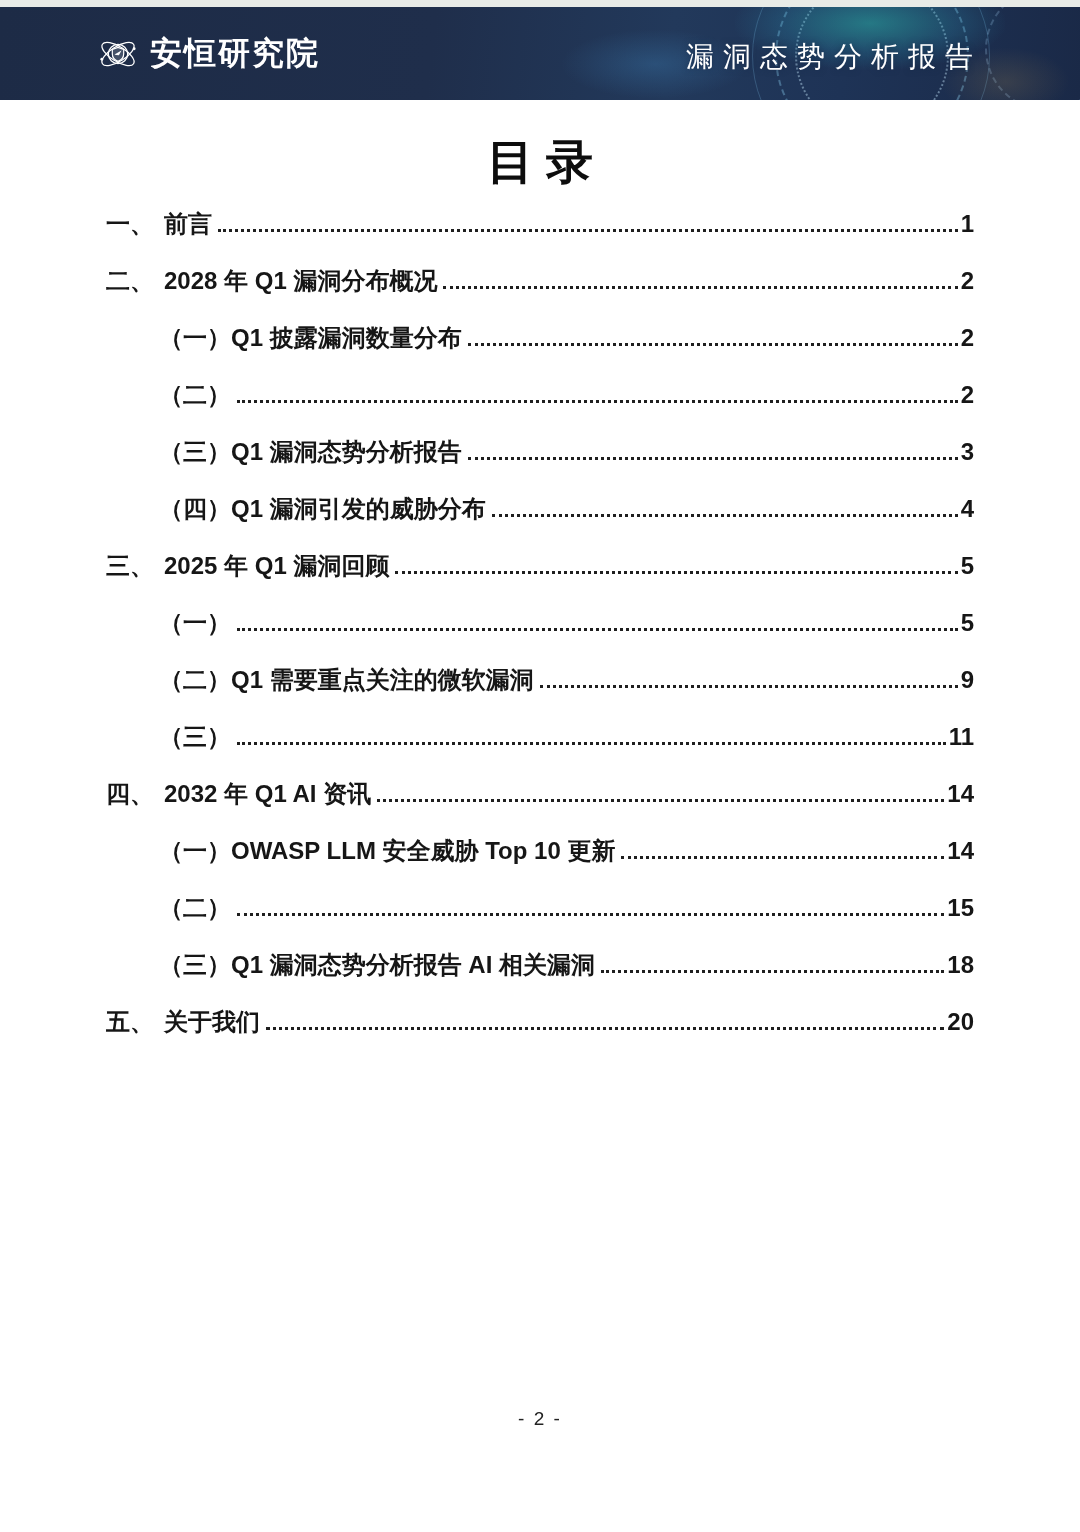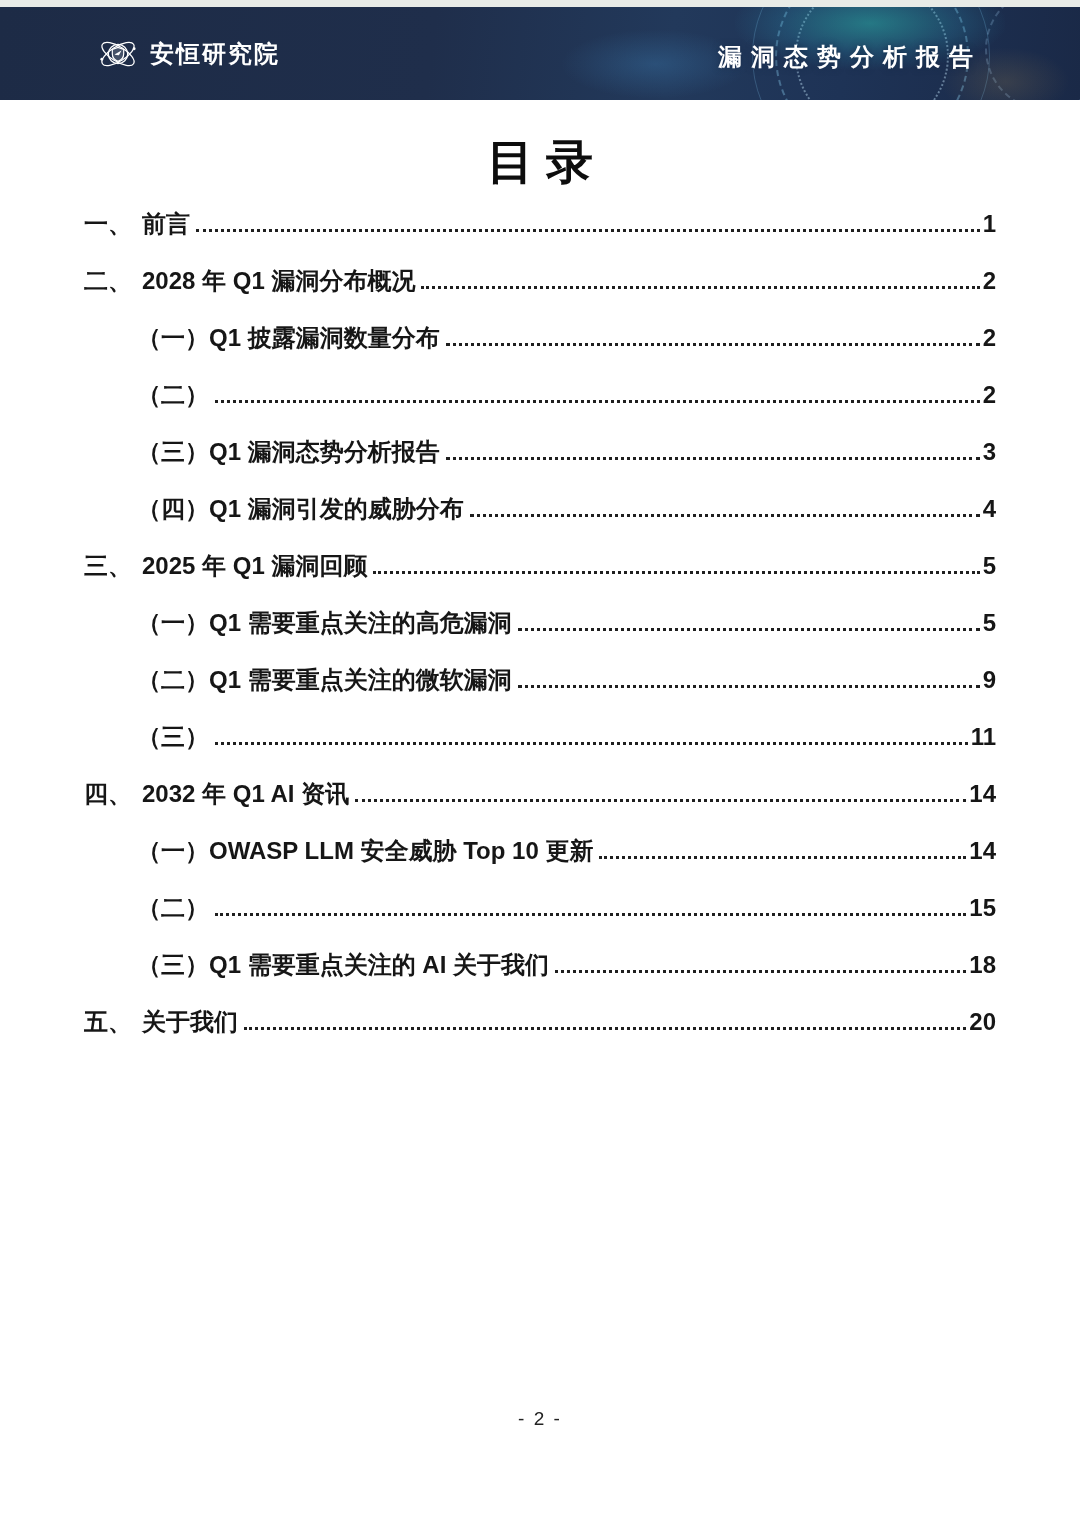--- a/index.html
+++ b/index.html
@@ -35,29 +35,29 @@
   .glow-gold{
     position:absolute;left:940px;top:40px;width:130px;height:70px;
     background:radial-gradient(ellipse at center,rgba(190,150,80,0.18) 0%,rgba(190,150,80,0) 70%);
   }
   .logo{
     position:absolute;left:97px;top:0;height:93px;
     display:flex;align-items:center;gap:11px;
   }
   .logo-icon{width:42px;height:42px;display:block;}
   .logo-text{
-    color:#fff;font-size:24px;font-weight:bold;letter-spacing:2px;white-space:nowrap;
+    color:#fff;font-size:32px;font-weight:bold;letter-spacing:2px;white-space:nowrap;
   }
   .report-title{
     position:absolute;right:98px;top:50%;transform:translateY(-42%);
-    color:#ffffff;font-size:24px;font-weight:bold;letter-spacing:9px;white-space:nowrap;
+    color:#ffffff;font-size:28px;font-weight:normal;letter-spacing:9px;white-space:nowrap;
     text-shadow:0 0 6px rgba(20,40,70,0.8);
   }
   
-  .toc{padding:0 84px;}
+  .toc{padding:0 106px;}
   .toc-title{
     text-align:center;font-size:47px;font-weight:bold;color:#0d0d0d;
     letter-spacing:12px;text-indent:12px;
     margin:34px 0 5px 0;line-height:1.2;
   }
   .toc-list{margin-top:0;}
   .toc-row{
     display:flex;align-items:baseline;height:57px;
     font-size:24px;font-weight:600;color:#161616;white-space:nowrap;
   }
@@ -149,21 +149,20 @@
     <span class="toc-page">4</span>
   </div>
       <div class="toc-row lvl1">
     <span class="toc-num">三、</span>
     <span class="toc-text">2025 年 Q1 漏洞回顾</span>
     <span class="toc-leader"></span>
     <span class="toc-page">5</span>
   </div>
       <div class="toc-row lvl2">
     <span class="toc-num">（一）</span>
-    <span class="toc-text">Q1 需要重点关注的高危漏洞</span>
     <span class="toc-leader"></span>
     <span class="toc-page">5</span>
   </div>
       <div class="toc-row lvl2">
     <span class="toc-num">（二）</span>
     <span class="toc-text">Q1 需要重点关注的微软漏洞</span>
     <span class="toc-leader"></span>
     <span class="toc-page">9</span>
   </div>
       <div class="toc-row lvl2">
@@ -183,21 +182,21 @@
     <span class="toc-leader"></span>
     <span class="toc-page">14</span>
   </div>
       <div class="toc-row lvl2">
     <span class="toc-num">（二）</span>
     <span class="toc-leader"></span>
     <span class="toc-page">15</span>
   </div>
       <div class="toc-row lvl2">
     <span class="toc-num">（三）</span>
-    <span class="toc-text">Q1 需要重点关注的 AI 关于我们</span>
+    <span class="toc-text">Q1 漏洞态势分析报告 AI 相关漏洞</span>
     <span class="toc-leader"></span>
     <span class="toc-page">18</span>
   </div>
       <div class="toc-row lvl1">
     <span class="toc-num">五、</span>
     <span class="toc-text">关于我们</span>
     <span class="toc-leader"></span>
     <span class="toc-page">20</span>
   </div>
     </div>

